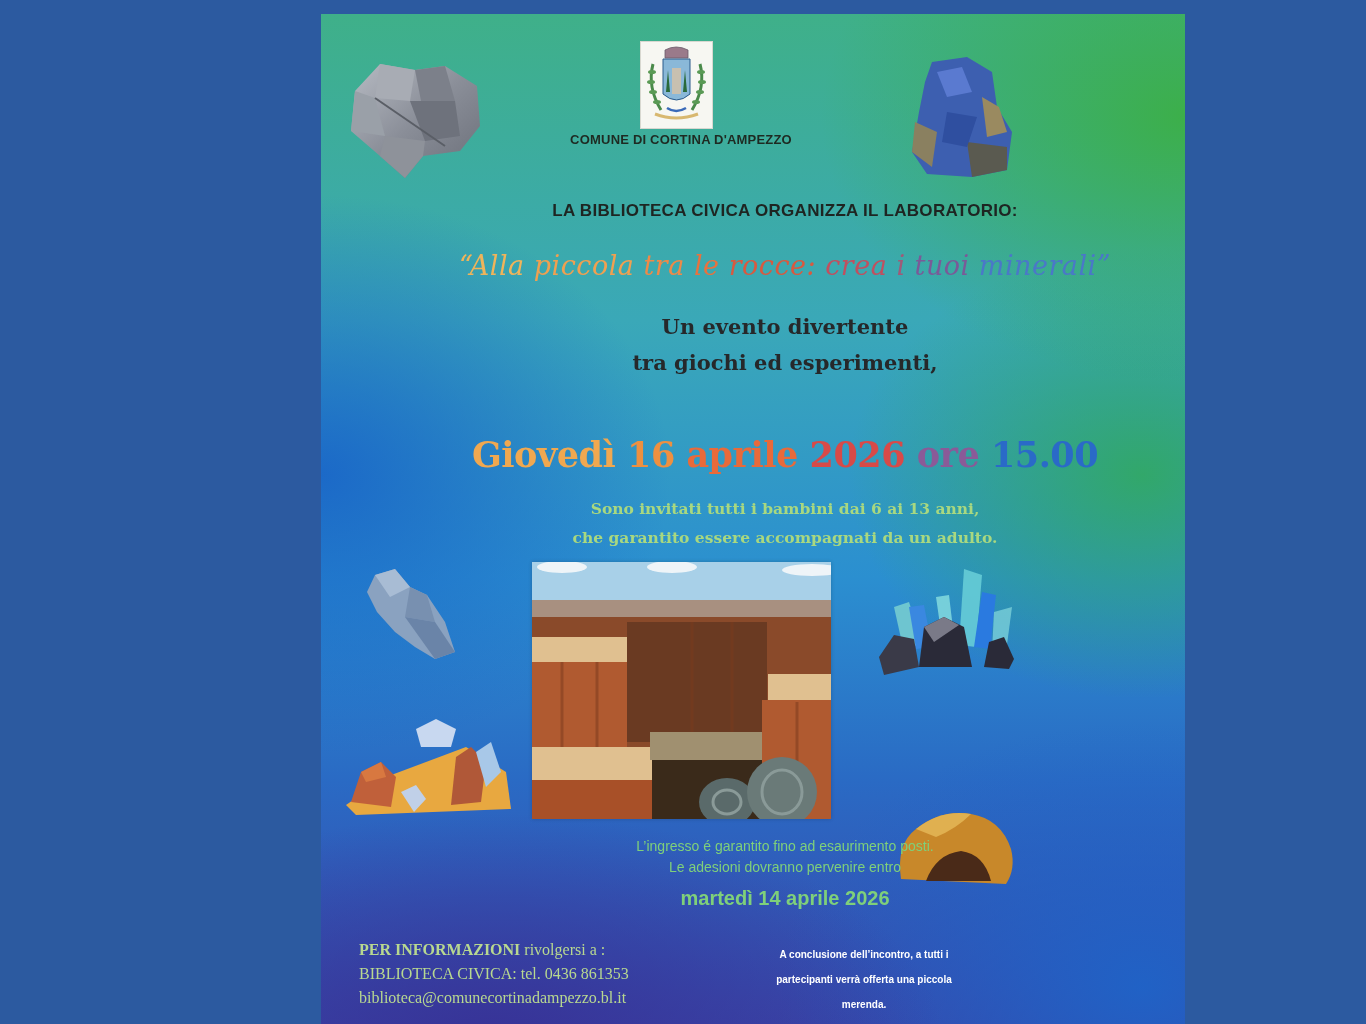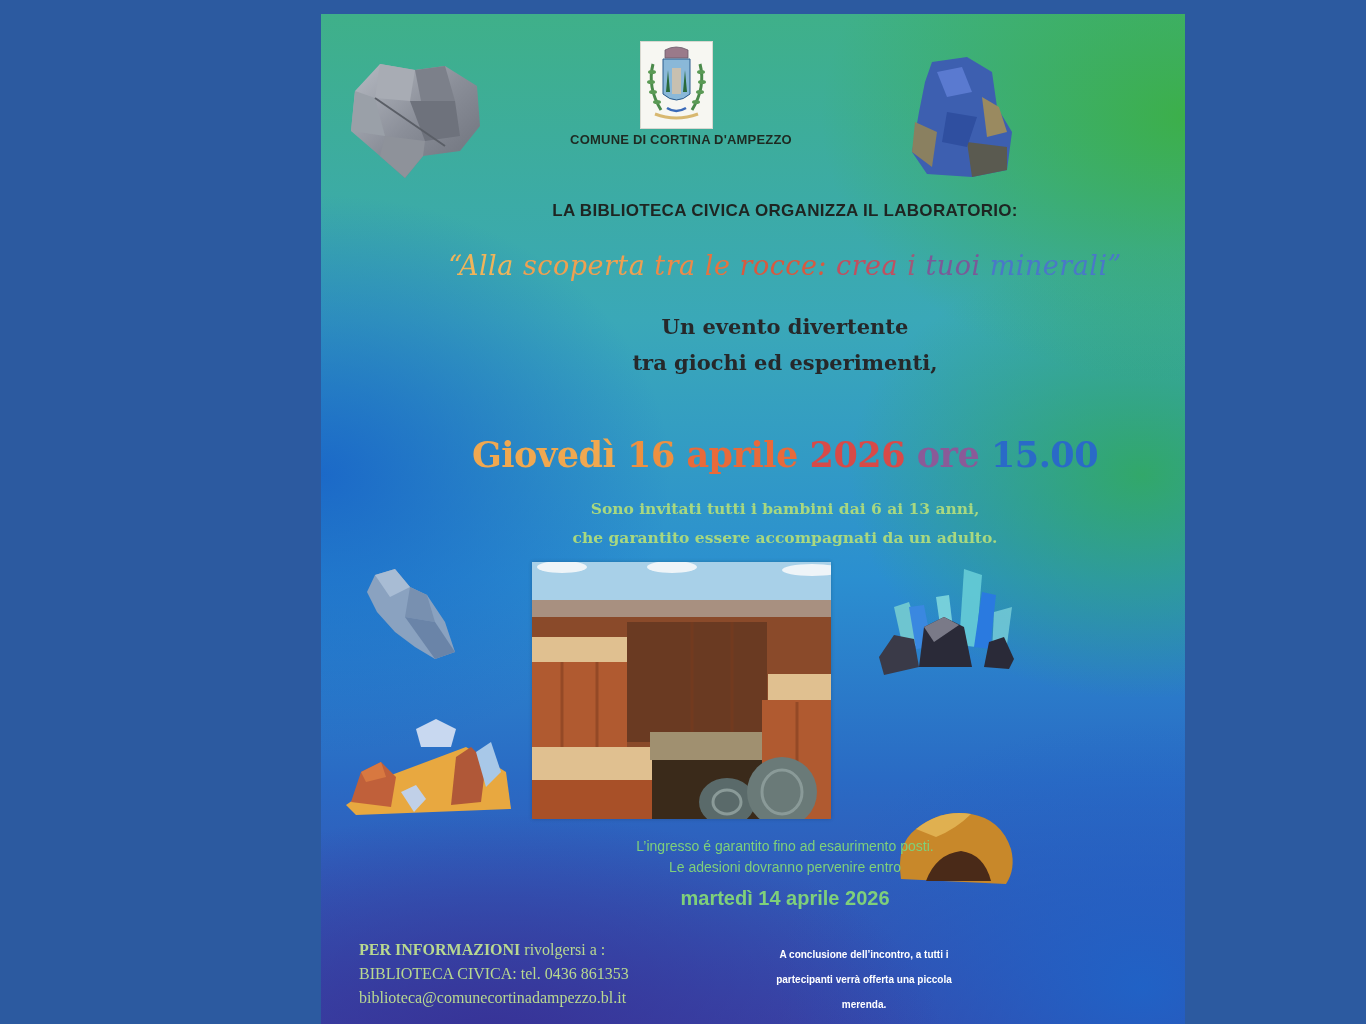--- a/index.html
+++ b/index.html
@@ -131,21 +131,21 @@
     <polygon points="8,70 30,80 25,115 5,100" fill="#8a8060"></polygon>
     <polygon points="75,45 92,55 100,80 80,85" fill="#9a8a60"></polygon>
     <polygon points="60,90 100,95 100,118 65,125" fill="#5a5a50"></polygon>
     <polygon points="30,20 55,15 65,40 40,45" fill="#5a7ad0"></polygon>
     <polygon points="40,60 70,65 60,95 35,90" fill="#2f4fa0"></polygon>
   </svg>
 
   <div class="abs center-text organizza">LA BIBLIOTECA CIVICA ORGANIZZA IL LABORATORIO:</div>
 
   <div class="abs center-text title-script">
-    <span style="color:#f0b45a">“Alla </span><span style="color:#f0a050">scoperta </span><span style="color:#ee8a48">tra </span><span style="color:#e8723e">le </span><span style="color:#d85a40">rocce: </span><span style="color:#c05060">crea </span><span style="color:#a05a78">i </span><span style="color:#7a5a98">tuoi </span><span style="color:#4a78c8">minerali”</span>
+    <span style="color:#f0b45a">“Alla </span><span style="color:#f0a050">piccola </span><span style="color:#ee8a48">tra </span><span style="color:#e8723e">le </span><span style="color:#d85a40">rocce: </span><span style="color:#c05060">crea </span><span style="color:#a05a78">i </span><span style="color:#7a5a98">tuoi </span><span style="color:#4a78c8">minerali”</span>
   </div>
 
   <div class="abs center-text subtitle">
     <div>Un evento divertente</div>
     <div>tra giochi ed esperimenti,</div>
   </div>
 
 
   <div class="abs center-text date-line">
     <span style="color:#f0a850">Giovedì </span><span style="color:#ee9040">16 </span><span style="color:#e86a3a">aprile </span><span style="color:#d84a48">2026 </span><span style="color:#8a5a98">ore </span><span style="color:#2a6ac8">15.00</span>

